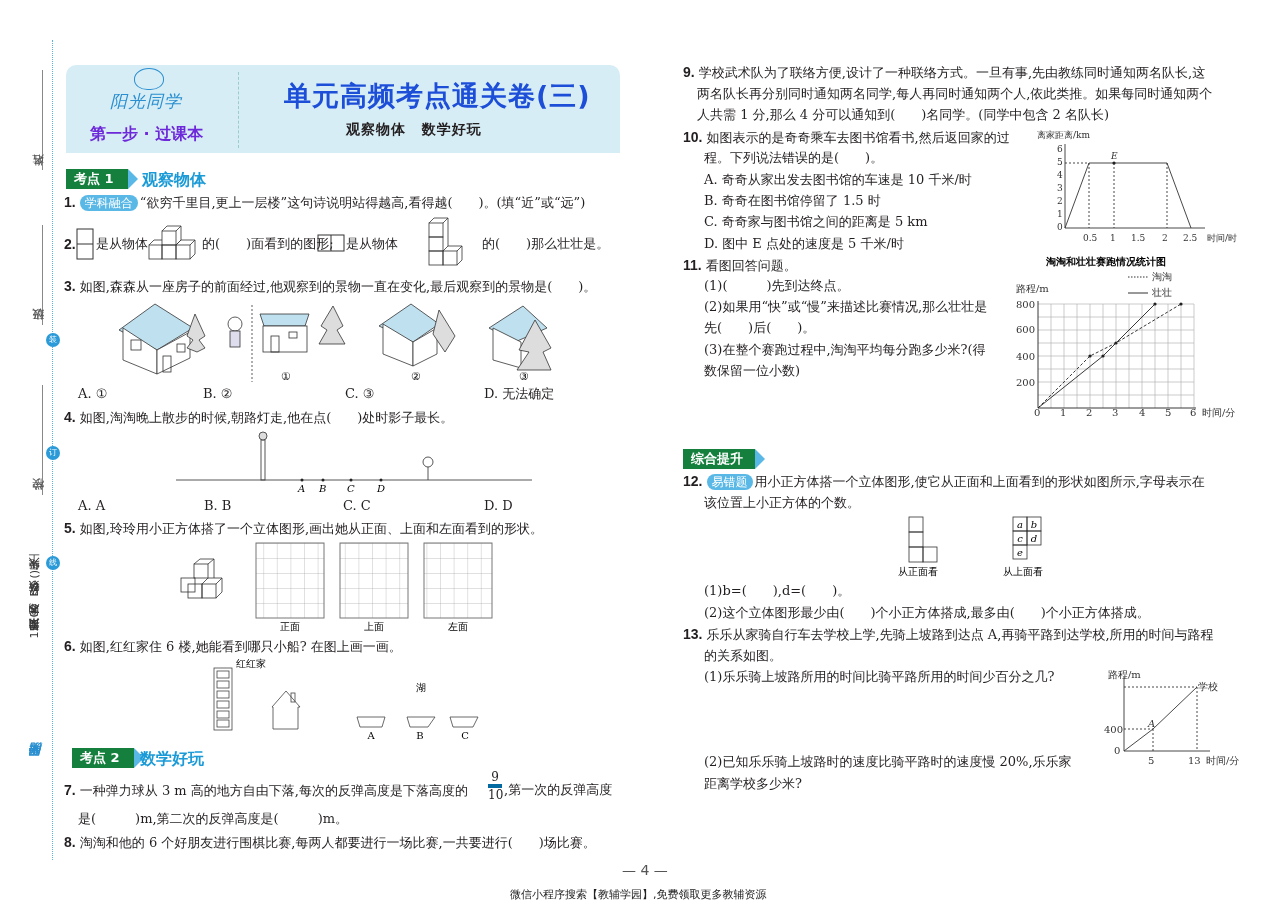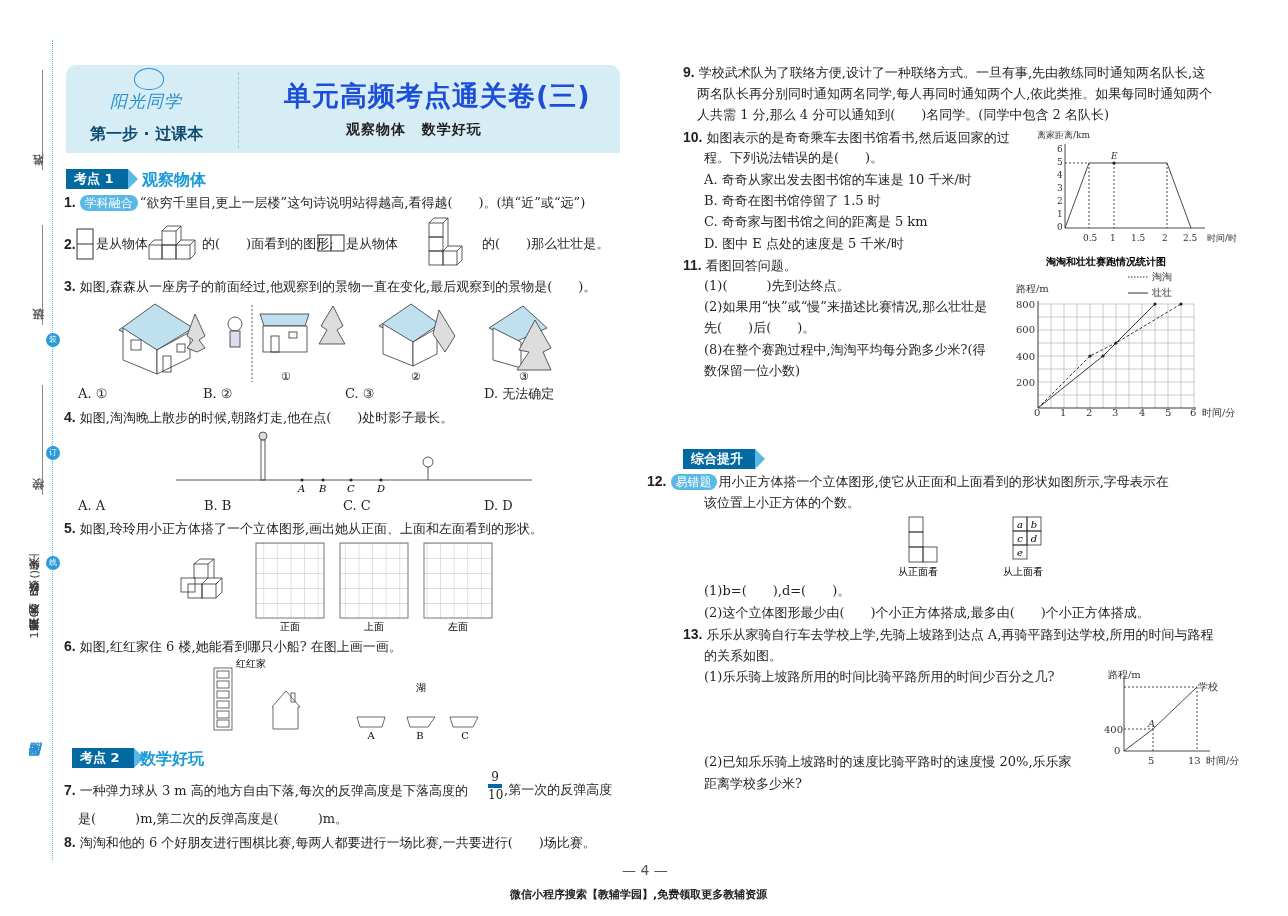--- a/index.html
+++ b/index.html
@@ -14,30 +14,30 @@
   .margin-label{position:absolute;writing-mode:vertical-rl;transform:rotate(180deg);font-size:12px;color:#555}
   .margin-line{position:absolute;width:1px;background:#888}
   .margin-dot{position:absolute;width:14px;height:14px;border-radius:50%;background:#2a9ad8;left:46px;color:#fff;font-size:8px;text-align:center;line-height:14px}
   
   .banner{position:absolute;left:66px;top:65px;width:554px;height:88px;background:#d7edf6;border-radius:10px 10px 0 0}
   .banner-wave{position:absolute;left:66px;top:148px;width:554px;height:8px;
     background:radial-gradient(circle at 5px 0,#d7edf6 5px,transparent 5.5px) repeat-x;background-size:10px 8px}
   .banner-divider{position:absolute;left:238px;top:72px;height:76px;border-left:1px dashed #9cc}
   .logo-text{position:absolute;left:110px;top:90px;font-style:italic;font-size:17px;color:#2a8fd0;font-family:"DejaVu Sans",sans-serif;font-weight:normal;letter-spacing:1px}
   .logo-sun{position:absolute;left:134px;top:68px;width:30px;height:22px;border:1.5px solid #2a8fd0;border-radius:50% 50% 45% 45%}
-  .step-text{position:absolute;left:90px;top:124px;font-size:16px;font-weight:bold;color:#0c4a6e;font-family:"DejaVu Sans",sans-serif}
+  .step-text{position:absolute;left:90px;top:124px;font-size:16px;font-weight:bold;color:#6d28d9;font-family:"DejaVu Sans",sans-serif}
   .main-title{position:absolute;left:284px;top:78px;font-size:27px;font-weight:bold;color:#1d4ed8;font-family:"DejaVu Sans",sans-serif;letter-spacing:1px}
   .sub-title{position:absolute;left:346px;top:121px;font-size:14px;font-weight:bold;font-family:"DejaVu Sans",sans-serif;letter-spacing:1px;word-spacing:10px}
   
-  .tag{position:absolute;height:20px;background:#0369a1;color:#fff;font-family:"DejaVu Sans",sans-serif;font-weight:bold;font-size:13px;line-height:20px;padding-left:8px}
+  .tag{position:absolute;height:20px;background:#15803d;color:#fff;font-family:"DejaVu Sans",sans-serif;font-weight:bold;font-size:13px;line-height:20px;padding-left:8px}
   .tag:after{content:"";position:absolute;right:-10px;top:0;border-left:10px solid #5ab8e6;border-top:10px solid transparent;border-bottom:10px solid transparent}
   .tag-title{position:absolute;font-family:"DejaVu Sans",sans-serif;font-weight:bold;font-size:16px;color:#1a9ad6}
   .pill{display:inline-block;background:#5ab8e6;color:#fff;border-radius:9px;padding:0 5px;font-family:"DejaVu Sans",sans-serif;font-size:12px;line-height:16px;margin-right:2px}
   .footer-page{position:absolute;left:622px;top:862px;font-size:14px;color:#555;font-family:"DejaVu Sans",sans-serif}
-  .footer-note{position:absolute;left:510px;top:887px;font-size:11px;color:#222;font-family:"DejaVu Sans",sans-serif;font-weight:bold}
+  .footer-note{position:absolute;left:510px;top:887px;font-size:11px;color:#222;font-family:"DejaVu Sans",sans-serif;font-weight:normal}
   svg{position:absolute;overflow:visible}
   svg text{font-family:"DejaVu Serif",serif}
 </style>
 </head>
 <body>
 
 <div class="margin-dots"></div>
 <div class="margin-line" style="left:42px;top:70px;height:100px"></div>
 <div class="margin-label" style="left:30px;top:176px">姓名</div>
 <div class="margin-line" style="left:42px;top:225px;height:100px"></div>
@@ -296,21 +296,21 @@
   <circle cx="79" cy="33" r="1.6" fill="#222"></circle>
 </svg>
 
 <div class="line" style="left:683px;top:256px">
   <span class="qnum">11.</span>
   <span>看图回答问题。</span>
 </div>
 <div class="line" style="left:704px;top:277px">(1)(　　　)先到达终点。</div>
 <div class="line" style="left:704px;top:298px">(2)如果用“快”或“慢”来描述比赛情况,那么壮壮是</div>
 <div class="line" style="left:704px;top:319px">先(　　)后(　　)。</div>
-<div class="line" style="left:704px;top:341px">(8)在整个赛跑过程中,淘淘平均每分跑多少米?(得</div>
+<div class="line" style="left:704px;top:341px">(3)在整个赛跑过程中,淘淘平均每分跑多少米?(得</div>
 <div class="line" style="left:704px;top:362px">数保留一位小数)</div>
 <svg style="left:1010px;top:253px" width="250" height="170">
   <text x="36" y="12" font-size="10" font-weight="bold" font-family="DejaVu Sans,sans-serif">淘淘和壮壮赛跑情况统计图</text>
   <g font-size="10" fill="#333">
     <text x="142" y="27">淘淘</text>
     <text x="142" y="43">壮壮</text>
     <text x="6" y="39">路程/m</text>
     <text x="6" y="55">800</text>
       <text x="6" y="80">600</text>
       <text x="6" y="107">400</text>
@@ -340,21 +340,21 @@
       <circle cx="80" cy="103" r="1.6"></circle>
       <circle cx="93" cy="103" r="1.6"></circle>
       <circle cx="106" cy="90" r="1.6"></circle>
       <circle cx="145" cy="51" r="1.6"></circle>
       <circle cx="171" cy="51" r="1.6"></circle>
     </g>
 </svg>
 
 <div class="tag" style="left:683px;top:449px;width:72px">综合提升</div>
 
-<div class="line" style="left:647px;top:472px">
+<div class="line" style="left:683px;top:472px">
   <span class="qnum">12.</span>
   <span class="pill">易错题</span><span>用小正方体搭一个立体图形,使它从正面和上面看到的形状如图所示,字母表示在</span>
 </div>
 <div class="line" style="left:704px;top:494px">该位置上小正方体的个数。</div>
 <svg style="left:895px;top:515px" width="170" height="65">
   <g fill="none" stroke="#333" stroke-width="0.8">
     <rect x="14" y="2" width="14" height="15"></rect>
       <rect x="14" y="17" width="14" height="15"></rect>
       <rect x="14" y="32" width="14" height="15"></rect>
       <rect x="28" y="32" width="14" height="15"></rect>

